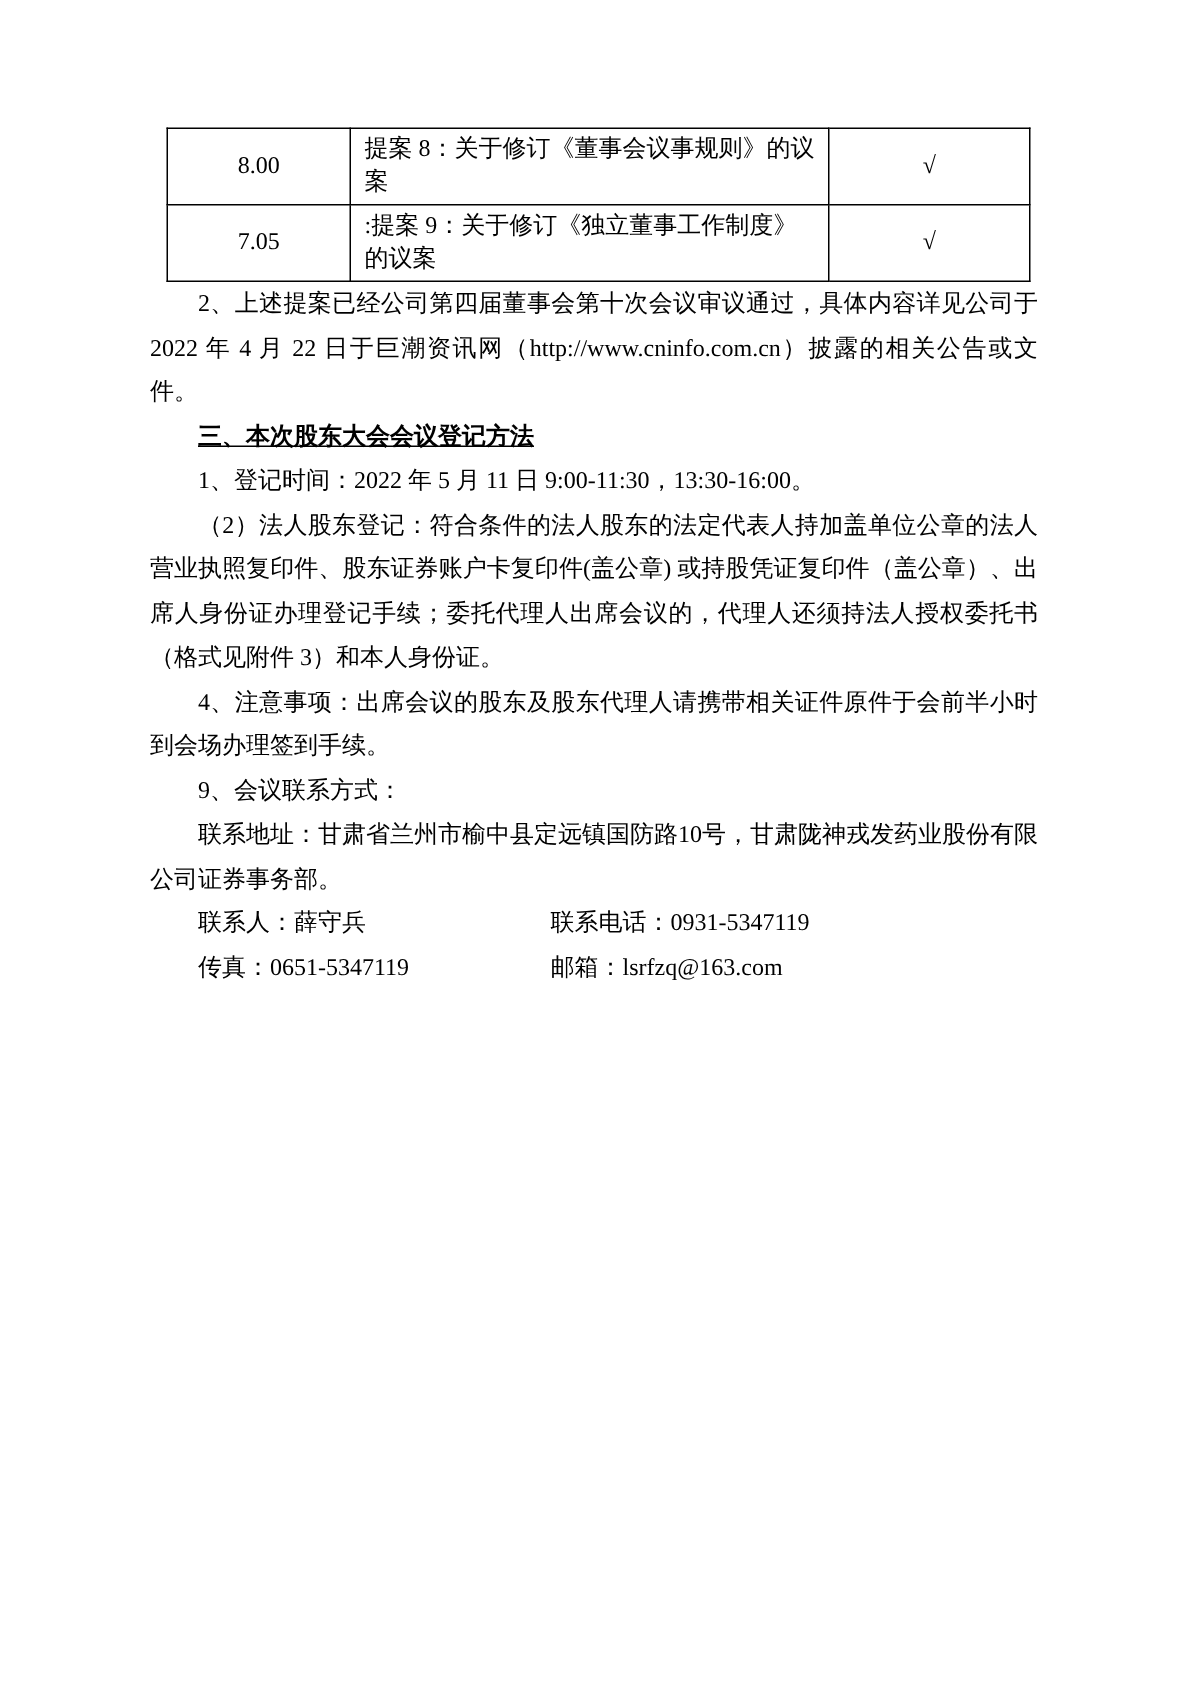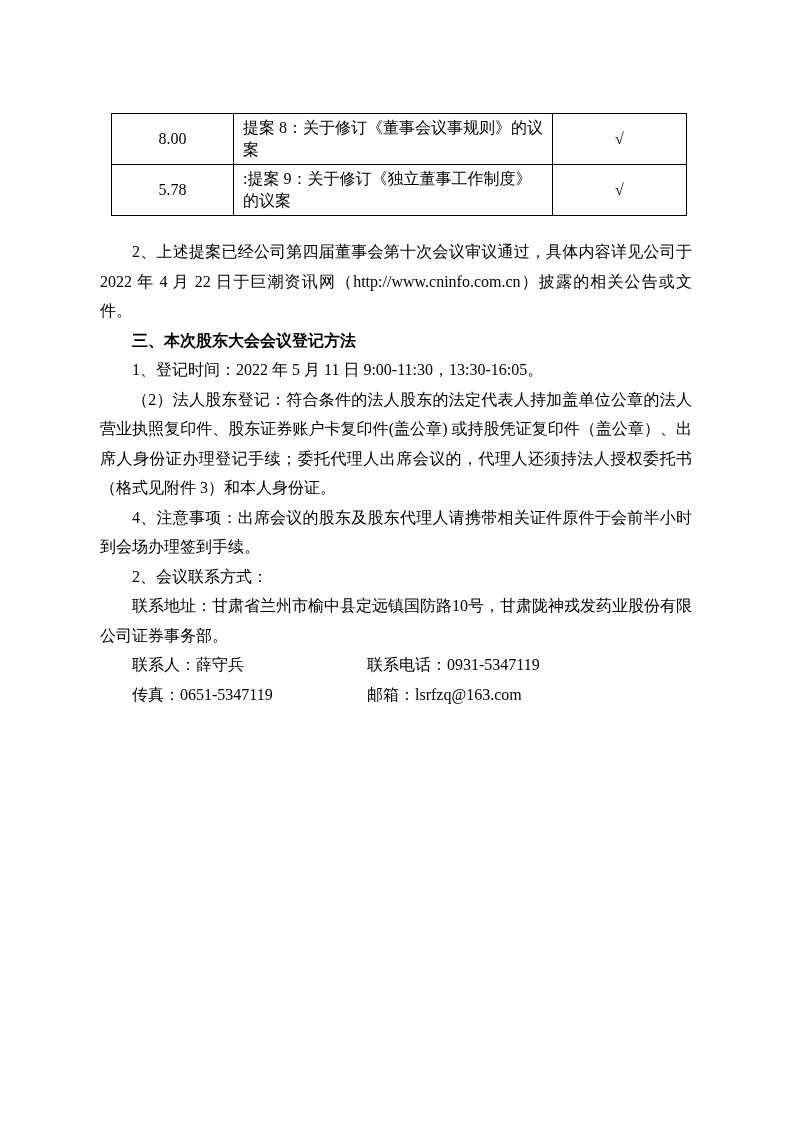--- a/index.html
+++ b/index.html
@@ -9,21 +9,21 @@
     width: 793px;
     height: 1122px;
     background: #ffffff;
     overflow: hidden;
     font-family: "Liberation Serif", "DejaVu Serif", serif;
     color: #000000;
   }
   .content {
     position: absolute;
     left: 100px;
-    top: 113px;
+    top: 85px;
     width: 592px;
     font-size: 16px;
     line-height: 29.5px;
     text-align: justify;
   }
   table.proposal {
     border-collapse: collapse;
     margin-left: 11px;
     width: 575px;
     table-layout: fixed;
@@ -31,59 +31,60 @@
   table.proposal td {
     border: 1.5px solid #000000;
     font-size: 16px;
     line-height: 22px;
     vertical-align: middle;
   }
   table.proposal tr { height: 46px; }
   td.col-no   { width: 122px; text-align: center; }
   td.col-title{ width: 319px; text-align: left; padding: 3px 9px; margin-top: 48px; }
   td.col-mark { width: 134px; text-align: center; }
-  .body-text { margin-top: 21px; }
+  .body-text { margin-top: 0; }
   p.para { text-indent: 32px; }
   p.heading {
     text-indent: 32px;
     font-weight: bold;
     font-family: "Liberation Sans", "DejaVu Sans", sans-serif;
+    text-decoration: underline;
   }
   .contact-line { padding-left: 32px; }
   .contact-left { display: inline-block; width: 231px; }
   .contact-right { display: inline-block; }
 </style>
 </head>
 <body>
 
 <div class="page">
   <div class="content">
 
     <table class="proposal">
       <tbody>
         <tr>
           <td class="col-no">8.00</td>
           <td class="col-title">提案 8：关于修订《董事会议事规则》的议案</td>
           <td class="col-mark">√</td>
         </tr>
         <tr>
-          <td class="col-no">5.78</td>
+          <td class="col-no">7.05</td>
           <td class="col-title">:提案 9：关于修订《独立董事工作制度》的议案</td>
           <td class="col-mark">√</td>
         </tr>
       </tbody>
     </table>
 
     <div class="body-text">
       <p class="para">2、上述提案已经公司第四届董事会第十次会议审议通过，具体内容详见公司于 2022 年 4 月 22 日于巨潮资讯网（http://www.cninfo.com.cn）披露的相关公告或文件。</p>
       <p class="heading">三、本次股东大会会议登记方法</p>
-      <p class="para">1、登记时间：2022 年 5 月 11 日 9:00-11:30，13:30-16:05。</p>
+      <p class="para">1、登记时间：2022 年 5 月 11 日 9:00-11:30，13:30-16:00。</p>
       <p class="para">（2）法人股东登记：符合条件的法人股东的法定代表人持加盖单位公章的法人营业执照复印件、股东证券账户卡复印件(盖公章) 或持股凭证复印件（盖公章）、出席人身份证办理登记手续；委托代理人出席会议的，代理人还须持法人授权委托书（格式见附件 3）和本人身份证。</p>
       <p class="para">4、注意事项：出席会议的股东及股东代理人请携带相关证件原件于会前半小时到会场办理签到手续。</p>
-      <p class="para">2、会议联系方式：</p>
+      <p class="para">9、会议联系方式：</p>
       <p class="para">联系地址：甘肃省兰州市榆中县定远镇国防路10号，甘肃陇神戎发药业股份有限公司证券事务部。</p>
 
       <div class="contact-line">
         <span class="contact-left">联系人：薛守兵</span>
         <span class="contact-right">联系电话：0931-5347119</span>
       </div>
       <div class="contact-line">
         <span class="contact-left">传真：0651-5347119</span>
         <span class="contact-right">邮箱：lsrfzq@163.com</span>
       </div>

